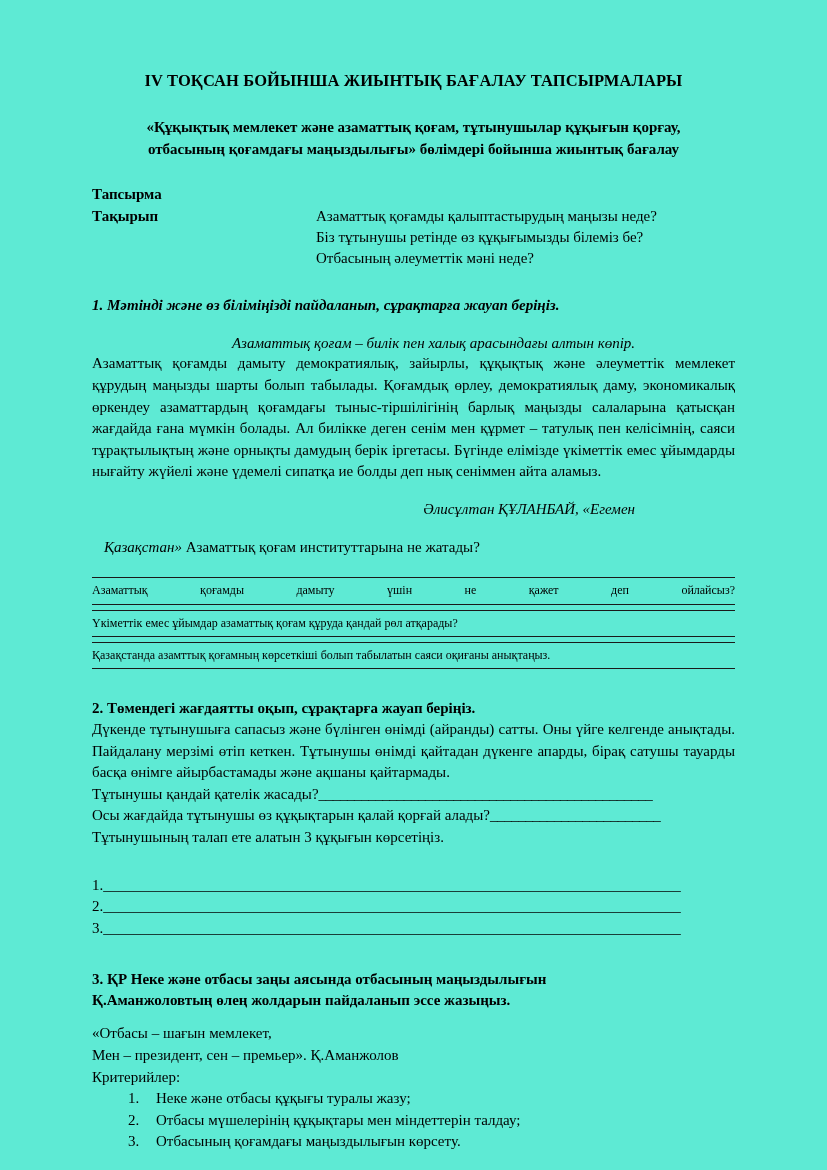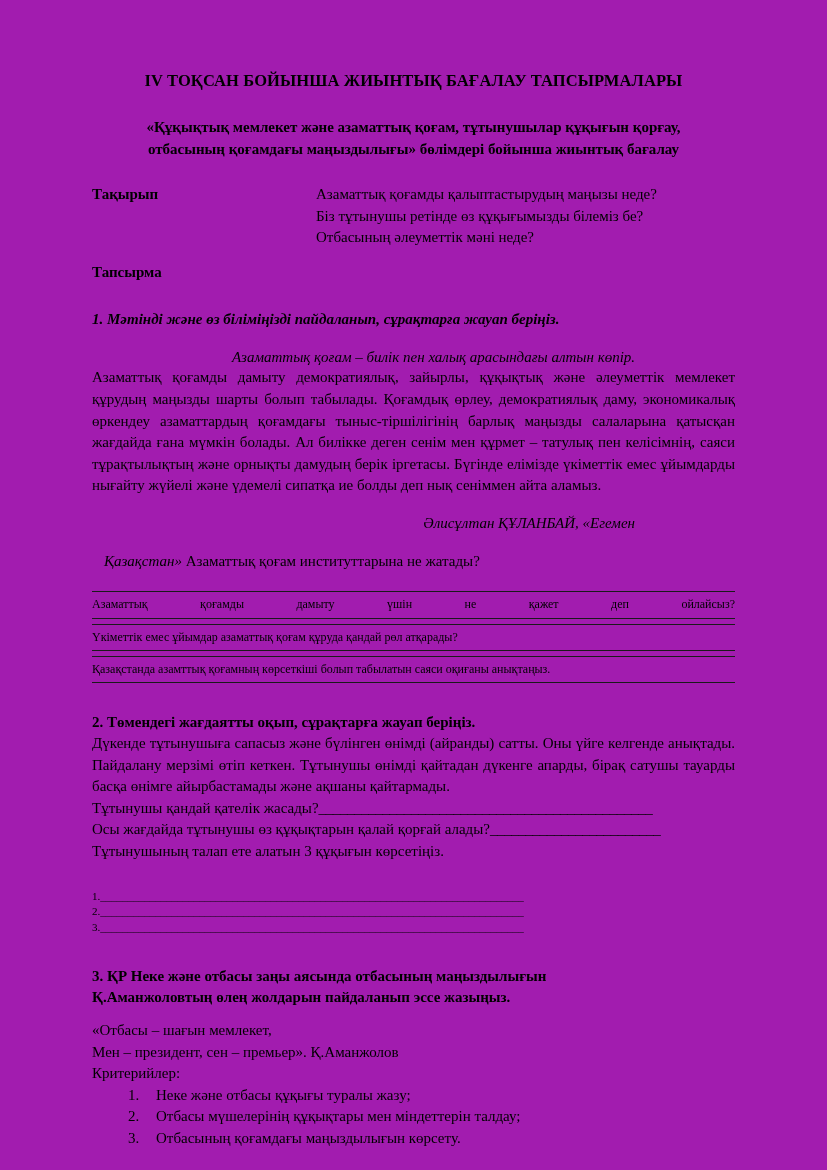--- a/index.html
+++ b/index.html
@@ -10,21 +10,21 @@
   }
   body {
     font-family: "Liberation Serif", "DejaVu Serif", serif;
     color: #000000;
   }
   .page {
     position: relative;
     width: 827px;
     height: 1170px;
     margin: 0 auto;
-    background: #a21caf;
+    background: #5eead4;
     overflow: hidden;
     box-sizing: border-box;
     padding: 0 92px 0 92px;
   }
   .doc-title {
     margin: 0;
     padding-top: 71px;
     text-align: center;
     font-size: 16.5px;
     font-weight: bold;
@@ -129,21 +129,21 @@
   }
   .fill-line {
     font-size: 15px;
     line-height: 1.44;
     margin: 0;
     white-space: nowrap;
     overflow: hidden;
   }
   .fill-line .dashes { letter-spacing: -0.4px; }
   .numbered-fill {
-    font-size: 11px;
+    font-size: 15px;
     line-height: 1.44;
     margin: 0;
     white-space: nowrap;
     overflow: hidden;
   }
   .blank-group { margin-top: 26px; }
   .s3-heading {
     margin-top: 30px;
     line-height: 1.42;
   }
@@ -177,31 +177,31 @@
 </head>
 <body>
 
 <div class="page">
 
   <h1 class="doc-title">IV ТОҚСАН БОЙЫНША ЖИЫНТЫҚ БАҒАЛАУ ТАПСЫРМАЛАРЫ</h1>
 
   <h2 class="doc-subtitle">«Құқықтық мемлекет және азаматтық қоғам, тұтынушылар құқығын қорғау, отбасының қоғамдағы маңыздылығы» бөлімдері бойынша жиынтық бағалау</h2>
 
   <div class="meta-block">
+    <div class="meta-row meta-row-task">
+      <div class="meta-label">Тапсырма</div>
+      <div class="meta-values"></div>
+    </div>
     <div class="meta-row">
       <div class="meta-label">Тақырып</div>
       <div class="meta-values">
         <div>Азаматтық қоғамды қалыптастырудың маңызы неде?</div>
         <div>Біз тұтынушы ретінде өз құқығымызды білеміз бе?</div>
         <div>Отбасының әлеуметтік мәні неде?</div>
       </div>
-    </div>
-    <div class="meta-row meta-row-task">
-      <div class="meta-label">Тапсырма</div>
-      <div class="meta-values"></div>
     </div>
   </div>
 
   <p class="section-heading s1-heading">1. Мәтінді және өз біліміңізді пайдаланып, сұрақтарға жауап беріңіз.</p>
 
   <p class="epigraph">Азаматтық қоғам – билік пен халық арасындағы алтын көпір.</p>
 
   <p class="body-par">Азаматтық қоғамды дамыту демократиялық, зайырлы, құқықтық және әлеуметтік мемлекет құрудың маңызды шарты болып табылады. Қоғамдық өрлеу, демократиялық даму, экономикалық өркендеу азаматтардың қоғамдағы тыныс-тіршілігінің барлық маңызды салаларына қатысқан жағдайда ғана мүмкін болады. Ал билікке деген сенім мен құрмет – татулық пен келісімнің, саяси тұрақтылықтың және орнықты дамудың берік іргетасы. Бүгінде елімізде үкіметтік емес ұйымдарды нығайту жүйелі және үдемелі сипатқа ие болды деп нық сеніммен айта аламыз.</p>
 
   <p class="attribution-line">Әлисұлтан ҚҰЛАНБАЙ, «Егемен</p>

